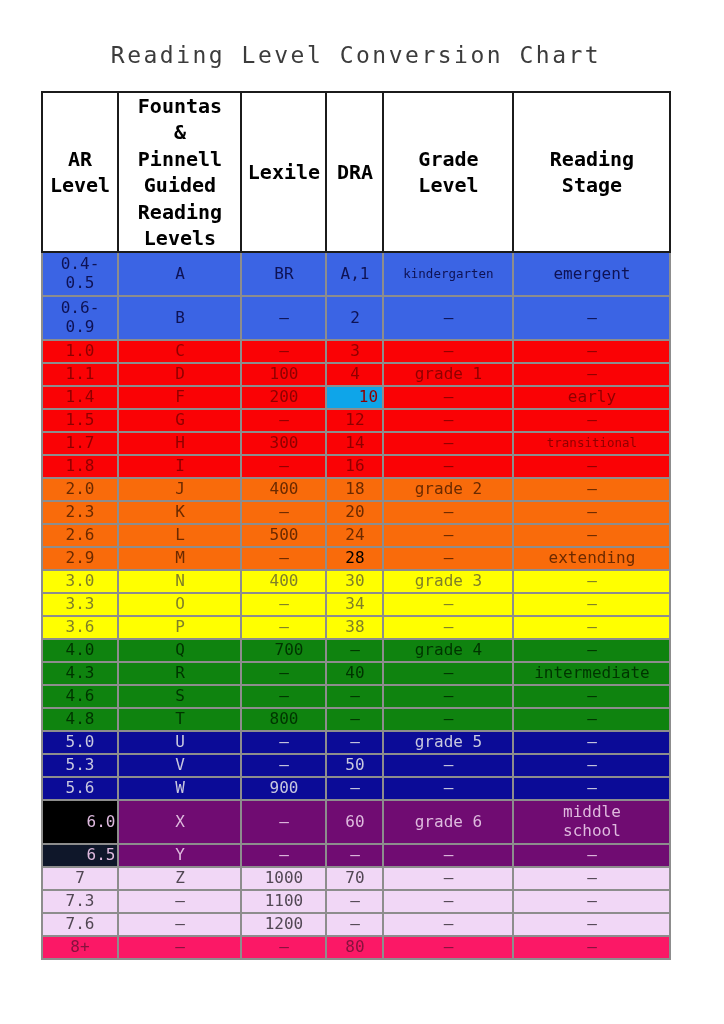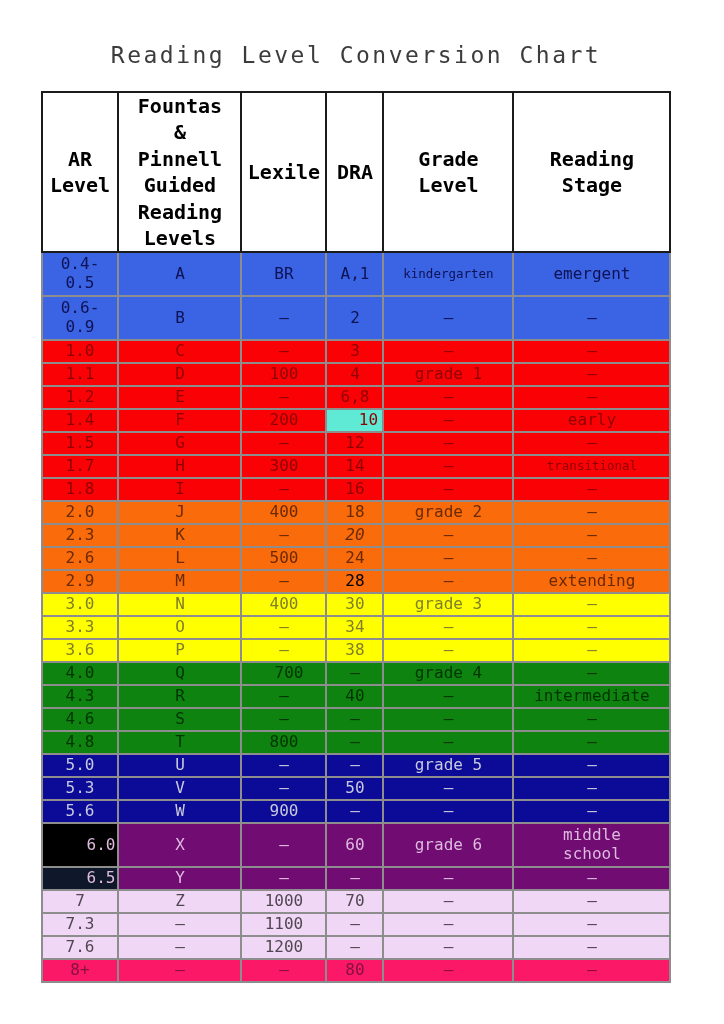--- a/index.html
+++ b/index.html
@@ -120,32 +120,24 @@
         </tr>
         <tr>
           <td style="background-color: rgb(250, 2, 5); color: rgb(143, 0, 0);">1.1</td>
           <td style="background-color: rgb(250, 2, 5); color: rgb(143, 0, 0);">D</td>
           <td style="background-color: rgb(250, 2, 5); color: rgb(143, 0, 0);">100</td>
           <td style="background-color: rgb(250, 2, 5); color: rgb(143, 0, 0);">4</td>
           <td style="background-color: rgb(250, 2, 5); color: rgb(143, 0, 0);">grade 1</td>
           <td style="background-color: rgb(250, 2, 5); color: rgb(143, 0, 0);">–</td>
         </tr>
         <tr>
-          <td style="background-color: rgb(250, 2, 5); color: rgb(143, 0, 0);">1.2</td>
-          <td style="background-color: rgb(250, 2, 5); color: rgb(143, 0, 0);">E</td>
-          <td style="background-color: rgb(250, 2, 5); color: rgb(143, 0, 0);">–</td>
-          <td style="background-color: rgb(250, 2, 5); color: rgb(143, 0, 0);">6,8</td>
-          <td style="background-color: rgb(250, 2, 5); color: rgb(143, 0, 0);">–</td>
-          <td style="background-color: rgb(250, 2, 5); color: rgb(143, 0, 0);">–</td>
-        </tr>
-        <tr>
           <td style="background-color: rgb(250, 2, 5); color: rgb(143, 0, 0);">1.4</td>
           <td style="background-color: rgb(250, 2, 5); color: rgb(143, 0, 0);">F</td>
           <td style="background-color: rgb(250, 2, 5); color: rgb(143, 0, 0);">200</td>
-          <td style="background-color: #5eead4; color: rgb(143, 0, 0); padding-left: 29px;">10</td>
+          <td style="background-color: #0ea5e9; color: rgb(143, 0, 0); padding-left: 29px;">10</td>
           <td style="background-color: rgb(250, 2, 5); color: rgb(143, 0, 0);">–</td>
           <td style="background-color: rgb(250, 2, 5); color: rgb(143, 0, 0);">early</td>
         </tr>
         <tr>
           <td style="background-color: rgb(250, 2, 5); color: rgb(143, 0, 0);">1.5</td>
           <td style="background-color: rgb(250, 2, 5); color: rgb(143, 0, 0);">G</td>
           <td style="background-color: rgb(250, 2, 5); color: rgb(143, 0, 0);">–</td>
           <td style="background-color: rgb(250, 2, 5); color: rgb(143, 0, 0);">12</td>
           <td style="background-color: rgb(250, 2, 5); color: rgb(143, 0, 0);">–</td>
           <td style="background-color: rgb(250, 2, 5); color: rgb(143, 0, 0);">–</td>
@@ -171,21 +163,21 @@
           <td style="background-color: rgb(249, 107, 11); color: rgb(107, 42, 0);">J</td>
           <td style="background-color: rgb(249, 107, 11); color: rgb(107, 42, 0);">400</td>
           <td style="background-color: rgb(249, 107, 11); color: rgb(107, 42, 0);">18</td>
           <td style="background-color: rgb(249, 107, 11); color: rgb(107, 42, 0);">grade 2</td>
           <td style="background-color: rgb(249, 107, 11); color: rgb(107, 42, 0);">–</td>
         </tr>
         <tr>
           <td style="background-color: rgb(249, 107, 11); color: rgb(107, 42, 0);">2.3</td>
           <td style="background-color: rgb(249, 107, 11); color: rgb(107, 42, 0);">K</td>
           <td style="background-color: rgb(249, 107, 11); color: rgb(107, 42, 0);">–</td>
-          <td style="background-color: rgb(249, 107, 11); color: rgb(107, 42, 0); font-style: italic;">20</td>
+          <td style="background-color: rgb(249, 107, 11); color: rgb(107, 42, 0);">20</td>
           <td style="background-color: rgb(249, 107, 11); color: rgb(107, 42, 0);">–</td>
           <td style="background-color: rgb(249, 107, 11); color: rgb(107, 42, 0);">–</td>
         </tr>
         <tr>
           <td style="background-color: rgb(249, 107, 11); color: rgb(107, 42, 0);">2.6</td>
           <td style="background-color: rgb(249, 107, 11); color: rgb(107, 42, 0);">L</td>
           <td style="background-color: rgb(249, 107, 11); color: rgb(107, 42, 0);">500</td>
           <td style="background-color: rgb(249, 107, 11); color: rgb(107, 42, 0);">24</td>
           <td style="background-color: rgb(249, 107, 11); color: rgb(107, 42, 0);">–</td>
           <td style="background-color: rgb(249, 107, 11); color: rgb(107, 42, 0);">–</td>

